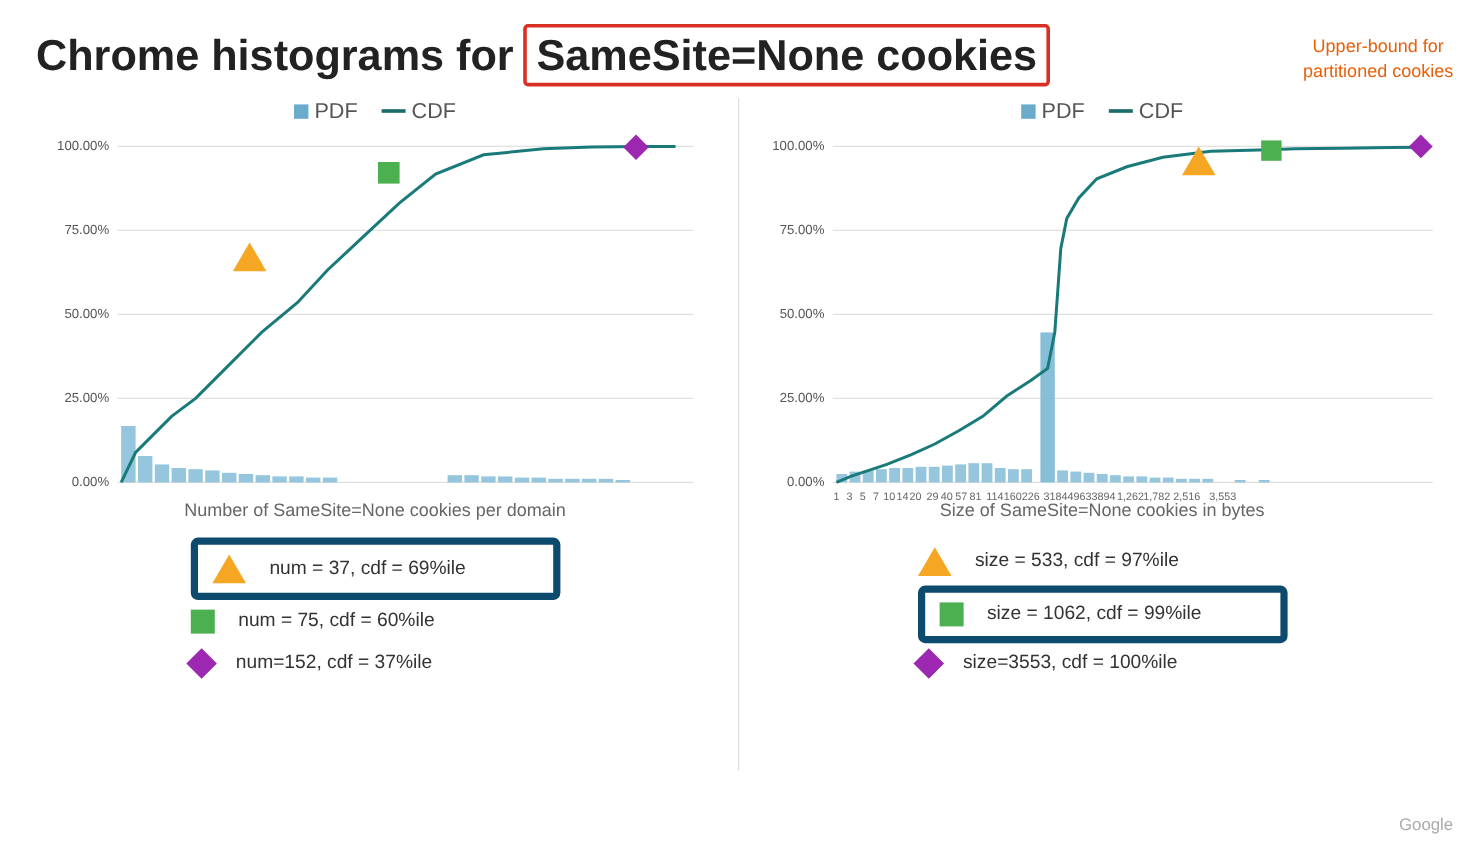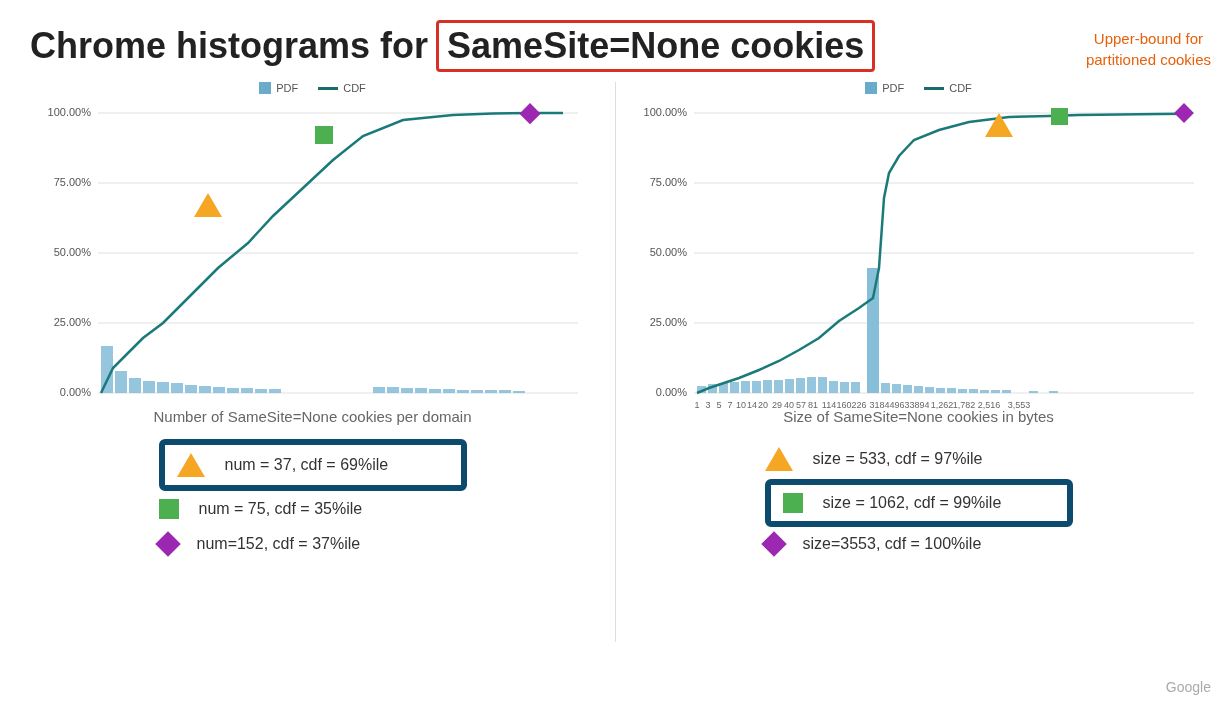--- a/index.html
+++ b/index.html
@@ -58,21 +58,21 @@
     }
 
     .chart-section:first-child {
       border-right: 1px solid #ddd;
     }
 
     .legend {
       display: flex;
       gap: 20px;
       margin-bottom: 4px;
-      font-size: 11px;
+      font-size: 18px;
       color: #555;
     }
 
     .legend-item {
       display: flex;
       align-items: center;
       gap: 5px;
     }
 
     .legend-pdf {
@@ -233,21 +233,21 @@
 
     <div class="chart-subtitle">Number of SameSite=None cookies per domain</div>
 
     <div class="stats-box">
       <div class="stats-row highlighted">
         <div class="icon-triangle-orange"></div>
         <span>num = 37, cdf = 69%ile</span>
       </div>
       <div class="stats-row">
         <div class="icon-square-green"></div>
-        <span>num = 75, cdf = 35%ile</span>
+        <span>num = 75, cdf = 60%ile</span>
       </div>
       <div class="stats-row">
         <div class="icon-diamond-purple"></div>
         <span>num=152, cdf = 37%ile</span>
       </div>
     </div>
   </div>
 
   <div class="chart-section">
 

